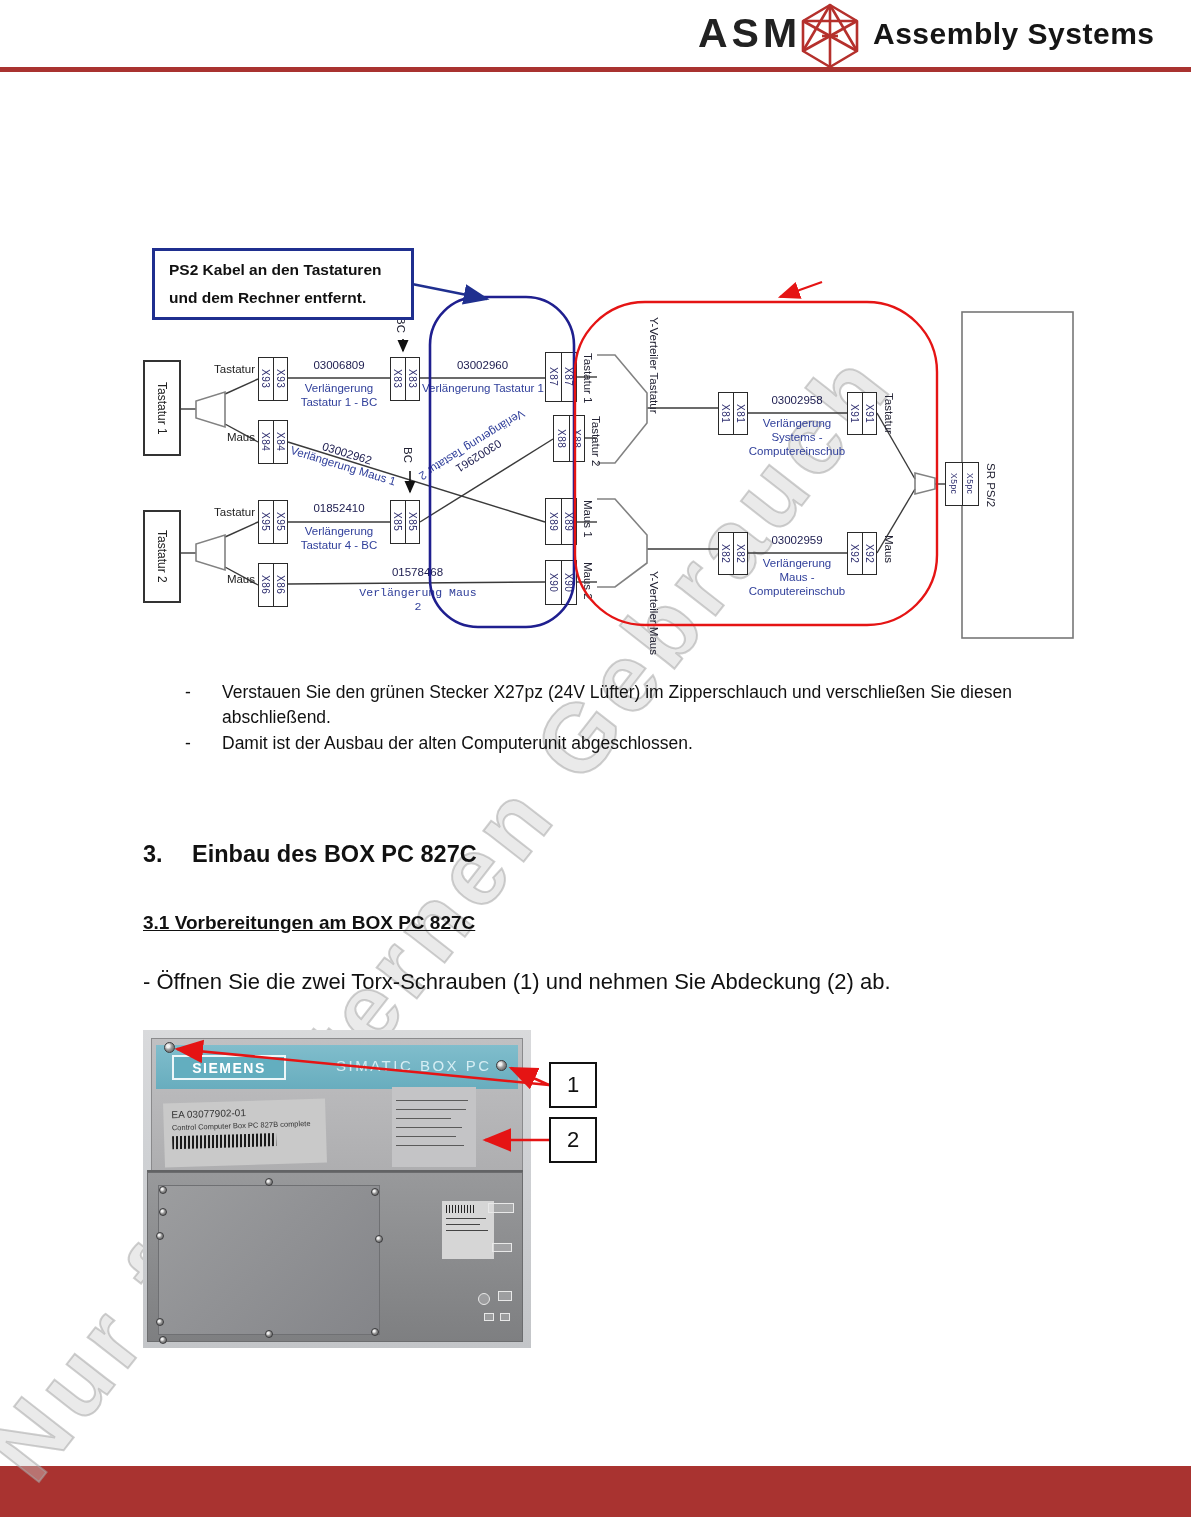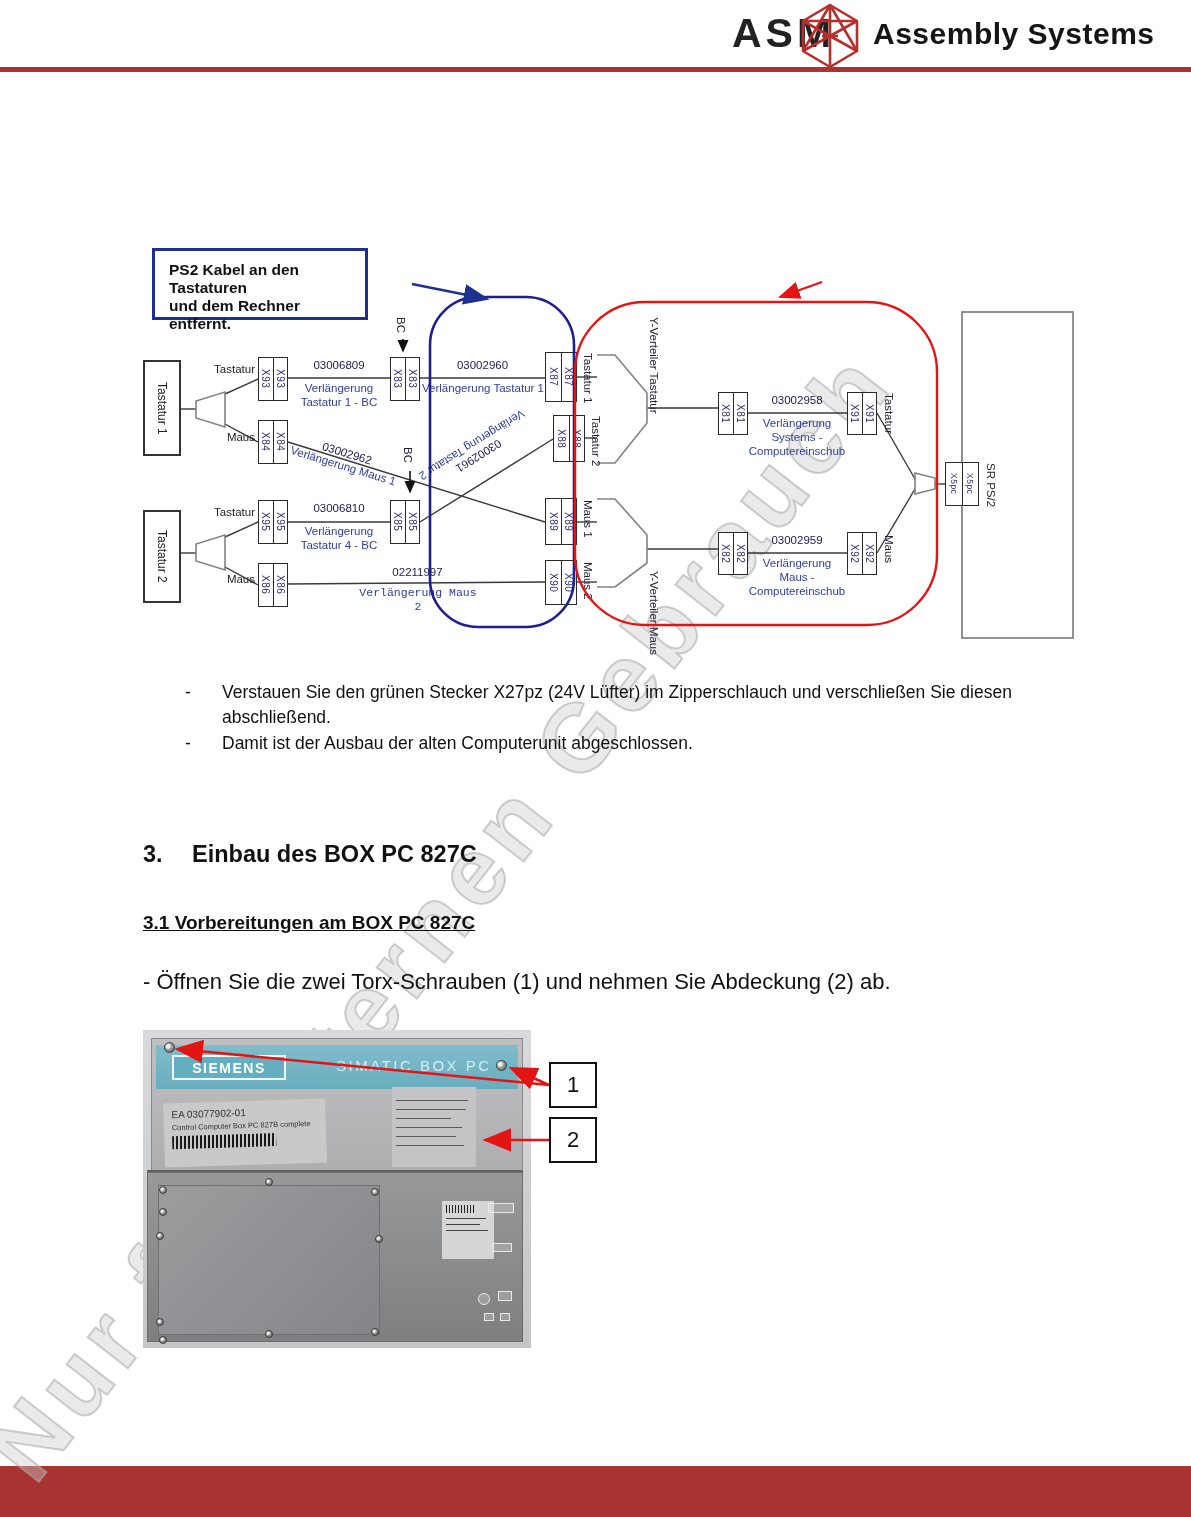--- a/index.html
+++ b/index.html
@@ -1,21 +1,21 @@
 <!DOCTYPE html>
 <html lang="de"><head>
 <meta charset="utf-8">
 <style>
   * { margin:0; padding:0; box-sizing:border-box; }
   html,body { width:1191px; height:1517px; }
   body { position:relative; background:#ffffff; font-family:"Liberation Sans", sans-serif; color:#111; overflow:hidden; }
   .abs { position:absolute; }
 
   
-  .asm-word { left:732px; top:10px; font-size:41px; font-weight:bold; letter-spacing:4px; color:#222; }
+  .asm-word { left:698px; top:10px; font-size:41px; font-weight:bold; letter-spacing:4px; color:#222; }
   .company { left:873px; top:17px; font-size:30px; font-weight:bold; color:#151515; letter-spacing:0.5px; }
   .red-rule { left:0; top:67px; width:1191px; height:5px; background:#a93330; }
 
   
   .watermark { left:-260px; top:860px; width:1400px; text-align:center;
     transform:rotate(-52deg); font-size:96px; font-weight:bold; letter-spacing:8px;
     color:rgba(205,205,205,0.42); -webkit-text-stroke:2px rgba(168,168,168,0.55);
     z-index:1; white-space:nowrap; }
 
   .z2 { z-index:2; }
@@ -31,21 +31,21 @@
   .conn span { writing-mode:vertical-rl; font-size:10px; color:#303070; letter-spacing:0.5px; }
   .device { position:absolute; border:2px solid #333; background:#fff; display:flex; align-items:center; justify-content:center; z-index:2; }
   .device span { writing-mode:vertical-rl; font-size:12px; color:#222; }
   .dlabel { position:absolute; z-index:3; color:#222; }
   .vlabel { writing-mode:vertical-rl; color:#223; font-size:11.5px; line-height:14px; }
   .cnum { color:#1b1b4e; text-align:center; }
   .cdesc { color:#31409b; text-align:center; line-height:14px; }
   .plabel { text-align:right; color:#222; }
   .note { position:absolute; background:#fff; z-index:5; font-weight:bold; font-size:15.5px; color:#111;
     display:flex; flex-direction:column; justify-content:space-between; }
-  .note-blue { border:3px solid #1f2f8f; left:17px; top:13px; width:216px; height:72px; padding:10px 14px; }
+  .note-blue { border:3px solid #1f2f8f; left:17px; top:13px; width:262px; height:72px; padding:10px 14px; }
   .note-red  { border:2.5px solid #e51414; left:687px; top:10px; width:256px; height:66px; padding:8px 14px; }
 
   
   .bullets { left:185px; top:680px; width:905px; font-size:17.5px; line-height:25px; }
   .bullet { display:flex; margin-bottom:1px; }
   .bullet .dash { width:37px; flex:none; }
   .section-h { left:143px; top:841px; font-size:23.5px; font-weight:bold; }
   .section-h .no { display:inline-block; width:49px; }
   .subsection-h { left:143px; top:912px; font-size:19px; font-weight:bold; text-decoration:underline; }
   .instruction { left:143px; top:969px; font-size:22px; }
@@ -290,26 +290,26 @@
   <div class="dlabel vlabel" style="left:259px;top:82px;">BC</div>
   <div class="dlabel vlabel" style="left:266px;top:212px;">BC</div>
 
   <div class="dlabel cnum" style="left:158px;top:124px;width:92px;">03006809</div>
   <div class="dlabel cdesc" style="left:150px;top:146px;width:108px;">
     <div>Verlängerung</div>
     <div>Tastatur 1 - BC</div>
     </div>
   <div class="dlabel cnum" style="left:290px;top:124px;width:115px;">03002960</div>
   <div class="dlabel cdesc" style="left:283px;top:146px;width:130px;">Verlängerung Tastatur 1</div>
-  <div class="dlabel cnum" style="left:158px;top:267px;width:92px;">03006810</div>
+  <div class="dlabel cnum" style="left:158px;top:267px;width:92px;">01852410</div>
   <div class="dlabel cdesc" style="left:150px;top:289px;width:108px;">
     <div>Verlängerung</div>
     <div>Tastatur 4 - BC</div>
     </div>
-  <div class="dlabel cnum" style="left:235px;top:331px;width:95px;">02211997</div>
+  <div class="dlabel cnum" style="left:235px;top:331px;width:95px;">01578468</div>
   <div class="dlabel cdesc" style="left:222px;top:351px;width:122px;font-family:Liberation Mono, monospace;">Verlängerung Maus 2</div>
   <div class="dlabel" style="left:135px;top:212px;width:150px;transform:rotate(17deg);text-align:center;">
     <div class="cnum">03002962</div>
     <div class="cdesc">Verlängerung Maus 1</div>
     </div>
   <div class="dlabel" style="left:265px;top:202px;width:150px;transform:rotate(148deg);text-align:center;">
     <div class="cnum">03002961</div>
     <div class="cdesc">Verlängerung Tastatur 2</div>
     </div>
   <div class="dlabel cnum" style="left:597px;top:159px;width:130px;">03002958</div>

